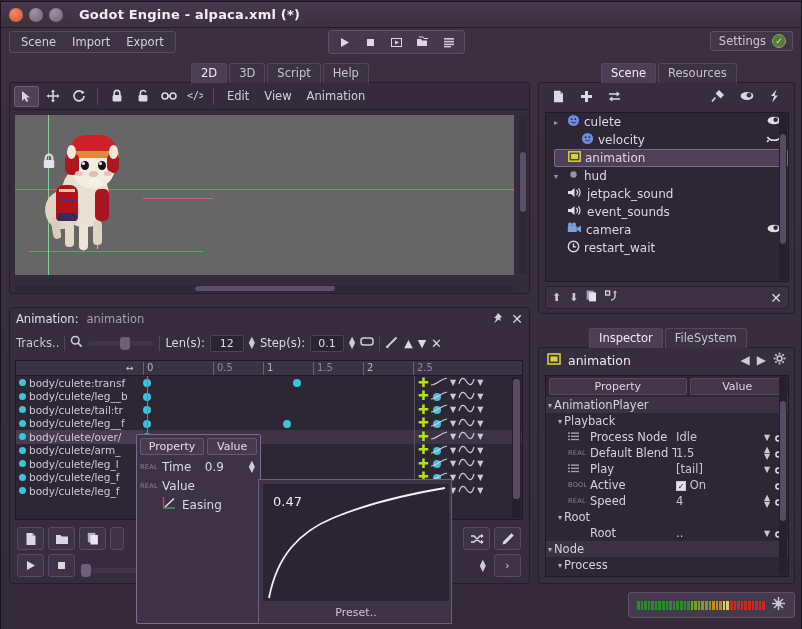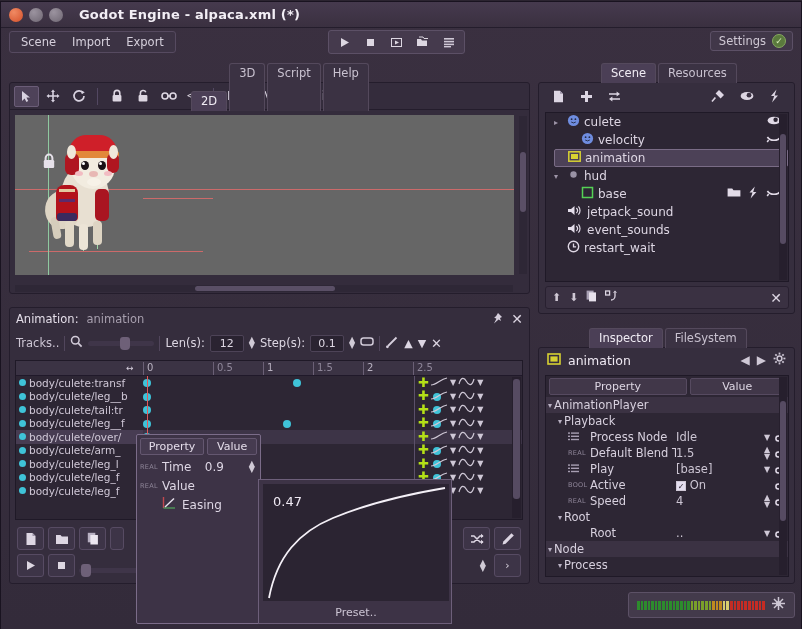--- a/index.html
+++ b/index.html
@@ -56,21 +56,21 @@
   }
   .check-circle { width:14px;height:14px;border-radius:50%;
      background:#5a7a3d; border:1px solid #86a85f; display:flex;align-items:center;justify-content:center;
      color:#d7ecb8; font-size:9px; }
 
   
   #maintabs { position:absolute; left:190px; top:61px; display:flex; gap:2px; z-index:5; }
   #maintabs .tab { padding:2px 9px 3px; font-size:11.5px;
       background:#3b3243; border:1px solid #54495c; border-bottom:none;
       border-radius:3px 3px 0 0; color:#c9c2d0; }
-  #maintabs .tab.active { background:#4b3f56; color:#f0ecf4;margin-top:28px; }
+  #maintabs .tab.active { background:#4b3f56; color:#f0ecf4; }
 
   
   #editorpane {
     position:absolute; left:8px; top:80px; width:521px; height:212px;
     background:#342c3c; border:1px solid #241d2c; border-radius:3px;
   }
   #vptoolbar { height:27px; display:flex; align-items:center; gap:1px; padding:0 4px;
      border-bottom:1px solid #241d2c; }
   .tbtn { width:25px; height:21px; display:flex; align-items:center; justify-content:center;
           border-radius:2px; }
@@ -782,55 +782,51 @@
             </svg></span>
           <span class="nm">animation</span>
         </div>
         <div class="node" style="margin-left: 8px;">
           <span class="arrow">▾</span>
           <span class="ind"><svg width="13" height="13" viewBox="0 0 13 13">
               <circle cx="6.5" cy="6.5" r="3.2" fill="#9a93a6"></circle>
             </svg></span>
           <span class="nm">hud</span>
         </div>
-        <div class="node" style="margin-left: 22px;">
-          <span class="arrow"></span>
-          <span class="ind"><svg width="13" height="13" viewBox="0 0 13 13">
-              <rect x="1.5" y="1.5" width="10" height="10" fill="none" stroke="#55d155" stroke-width="1.5"></rect>
-            </svg></span>
-          <span class="nm">base</span>
-          <span style="margin-left:3px;"><svg width="14" height="11" viewBox="0 0 14 11">
-              <path d="M0.6 1.6 h4.6 l1.3 1.6 h6.9 v6.2 h-12.8 z" fill="#e2dbe8"></path>
-            </svg></span>
-          <span style="margin-left:3px;"><svg width="10" height="13" viewBox="0 0 10 13">
-              <path d="M6.8 0.5 L1.5 6.4 h3 L2.6 12.5 L8.4 5.9 H5.2 Z" fill="#e2dbe8"></path>
-            </svg></span>
-          <span style="margin-left:4px;"><svg width="16" height="11" viewBox="0 0 16 11">
-              <path d="M1.4 4 C 4 8.4, 12 8.4, 14.6 4" fill="none" stroke="#e1dae7" stroke-width="1.6"></path>
-              <line x1="2.6" y1="7" x2="1.2" y2="9" stroke="#e1dae7" stroke-width="1.5"></line>
-              <line x1="13.4" y1="7" x2="14.8" y2="9" stroke="#e1dae7" stroke-width="1.5"></line>
-            </svg></span>
-        </div>
         <div class="node" style="margin-left: 8px;">
           <span class="arrow"></span>
           <span class="ind"><svg width="16" height="13" viewBox="0 0 16 13">
               <path d="M1 5 h3 L7.5 2 v9 L4 8 H1 Z" fill="#e3dce9"></path>
               <path d="M9.4 4 a3.6 3.6 0 0 1 0 5" fill="none" stroke="#e3dce9" stroke-width="1.2"></path>
               <path d="M11.4 2.4 a6 6 0 0 1 0 8.2" fill="none" stroke="#e3dce9" stroke-width="1.2"></path>
             </svg></span>
           <span class="nm">jetpack_sound</span>
         </div>
         <div class="node" style="margin-left: 8px;">
           <span class="arrow"></span>
           <span class="ind"><svg width="16" height="13" viewBox="0 0 16 13">
               <path d="M1 5 h3 L7.5 2 v9 L4 8 H1 Z" fill="#e3dce9"></path>
               <path d="M9.4 4 a3.6 3.6 0 0 1 0 5" fill="none" stroke="#e3dce9" stroke-width="1.2"></path>
               <path d="M11.4 2.4 a6 6 0 0 1 0 8.2" fill="none" stroke="#e3dce9" stroke-width="1.2"></path>
             </svg></span>
           <span class="nm">event_sounds</span>
+        </div>
+        <div class="node" style="margin-left: 8px;">
+          <span class="arrow"></span>
+          <span class="ind"><svg width="15" height="13" viewBox="0 0 15 13">
+              <rect x="0.8" y="4" width="9" height="6" fill="#7e9ddd"></rect>
+              <polygon points="10,6 14,3.6 14,10.4 10,8" fill="#7e9ddd"></polygon>
+              <circle cx="3" cy="2.6" r="2" fill="#7e9ddd"></circle>
+              <circle cx="7" cy="2.6" r="2" fill="#7e9ddd"></circle>
+            </svg></span>
+          <span class="nm">camera</span>
+          <span style="margin-left:4px;"><svg width="16" height="11" viewBox="0 0 16 11">
+              <ellipse cx="8" cy="5.5" rx="6.4" ry="3.8" fill="#e1dae7"></ellipse>
+              <circle cx="9.6" cy="4.8" r="2.2" fill="#2d2634"></circle>
+            </svg></span>
         </div>
         <div class="node" style="margin-left: 8px;">
           <span class="arrow"></span>
           <span class="ind"><svg width="13" height="13" viewBox="0 0 13 13">
               <circle cx="6.5" cy="6.5" r="5.2" fill="none" stroke="#ddd6e3" stroke-width="1.4"></circle>
               <path d="M6.5 3.4 v3.4 h2.6" fill="none" stroke="#ddd6e3" stroke-width="1.3"></path>
             </svg></span>
           <span class="nm">restart_wait</span>
         </div>
         <div id="scenetreescroll">
@@ -944,21 +940,21 @@
                 <g fill="#a79eb2">
                   <rect x="0" y="0.4" width="2" height="1.4"></rect>
                   <rect x="3" y="0.4" width="8" height="1.4"></rect>
                   <rect x="0" y="3.6" width="2" height="1.4"></rect>
                   <rect x="3" y="3.6" width="8" height="1.4"></rect>
                   <rect x="0" y="6.8" width="2" height="1.4"></rect>
                   <rect x="3" y="6.8" width="8" height="1.4"></rect>
                 </g>
               </svg></span>
             <span class="pname">Play</span>
-            <span class="pval">[base]</span>
+            <span class="pval">[tail]</span>
             <span class="pic" style="font-size:8px;color:#cfc8d6;">▼</span>
             <span class="pic"><svg width="12" height="12" viewBox="0 0 12 12">
                 <circle cx="3.4" cy="8.4" r="2.5" fill="none" stroke="#e0d9e7" stroke-width="1.5"></circle>
                 <line x1="5.2" y1="6.6" x2="11" y2="0.9" stroke="#e0d9e7" stroke-width="1.5"></line>
                 <line x1="8.6" y1="3.2" x2="10" y2="4.6" stroke="#e0d9e7" stroke-width="1.4"></line>
               </svg></span>
           </div>
           <div class="prow">
             <span style="width:20px;flex:none;"></span>
             <span class="ptype">BOOL</span>

